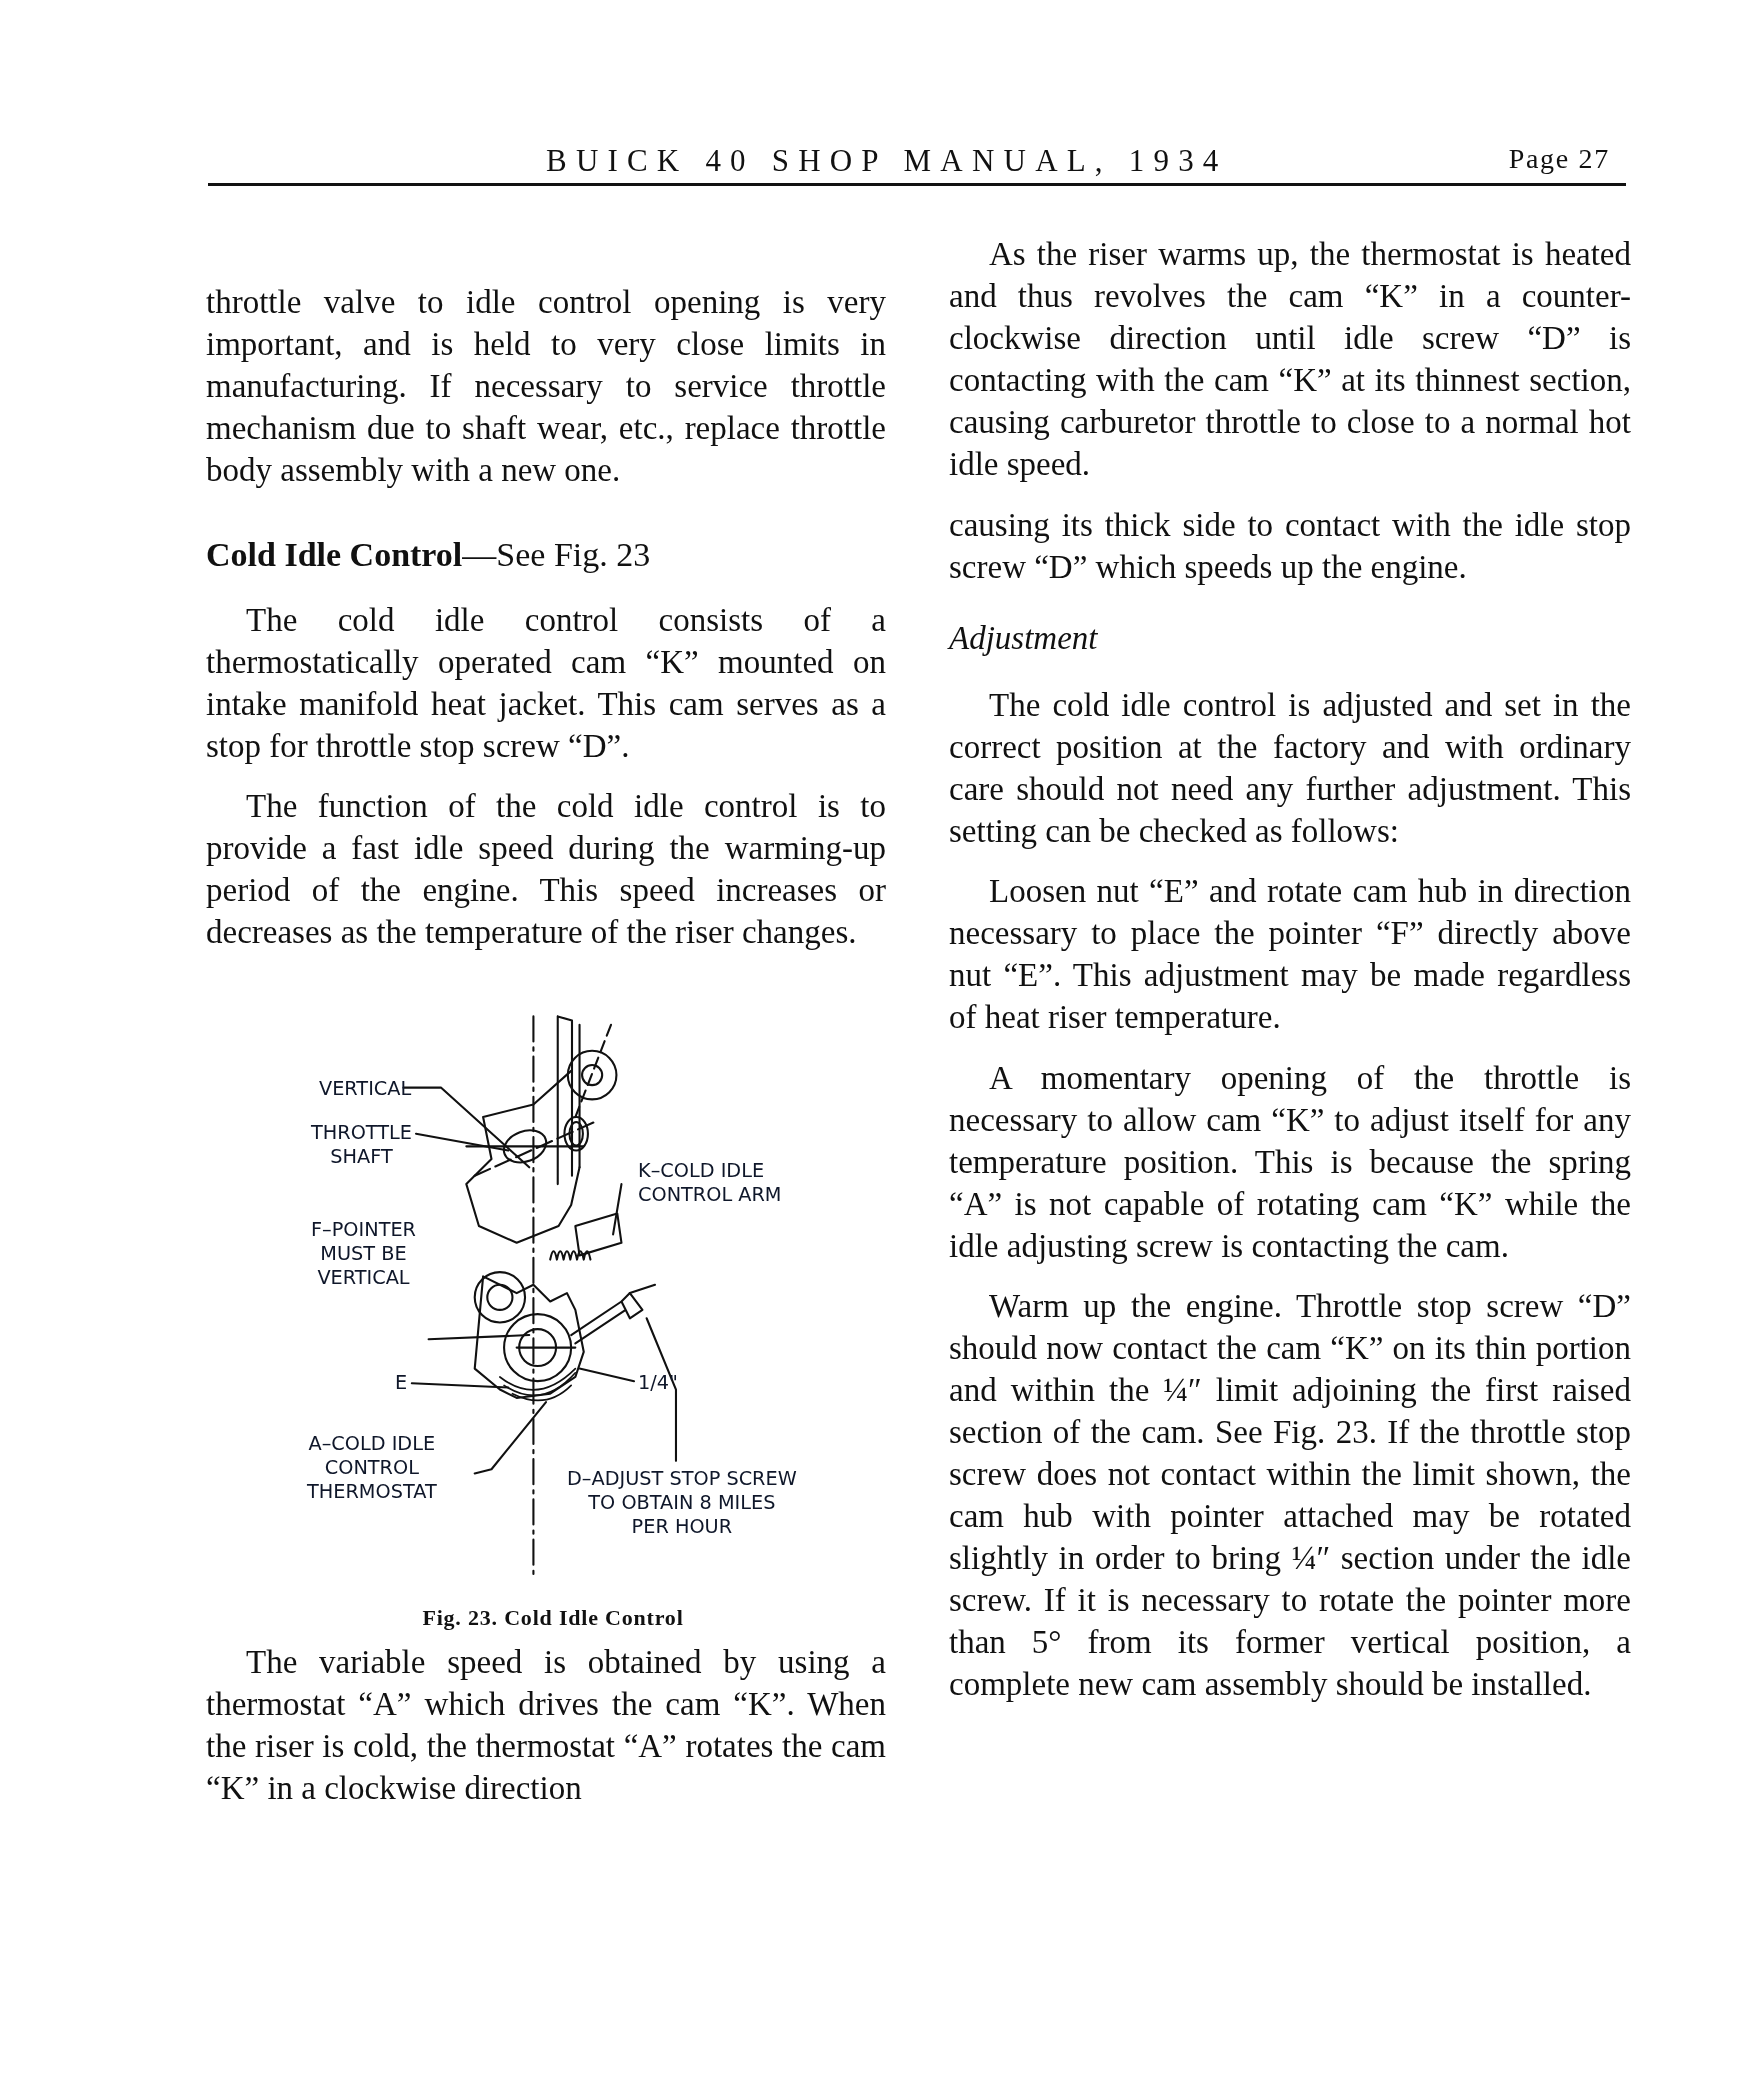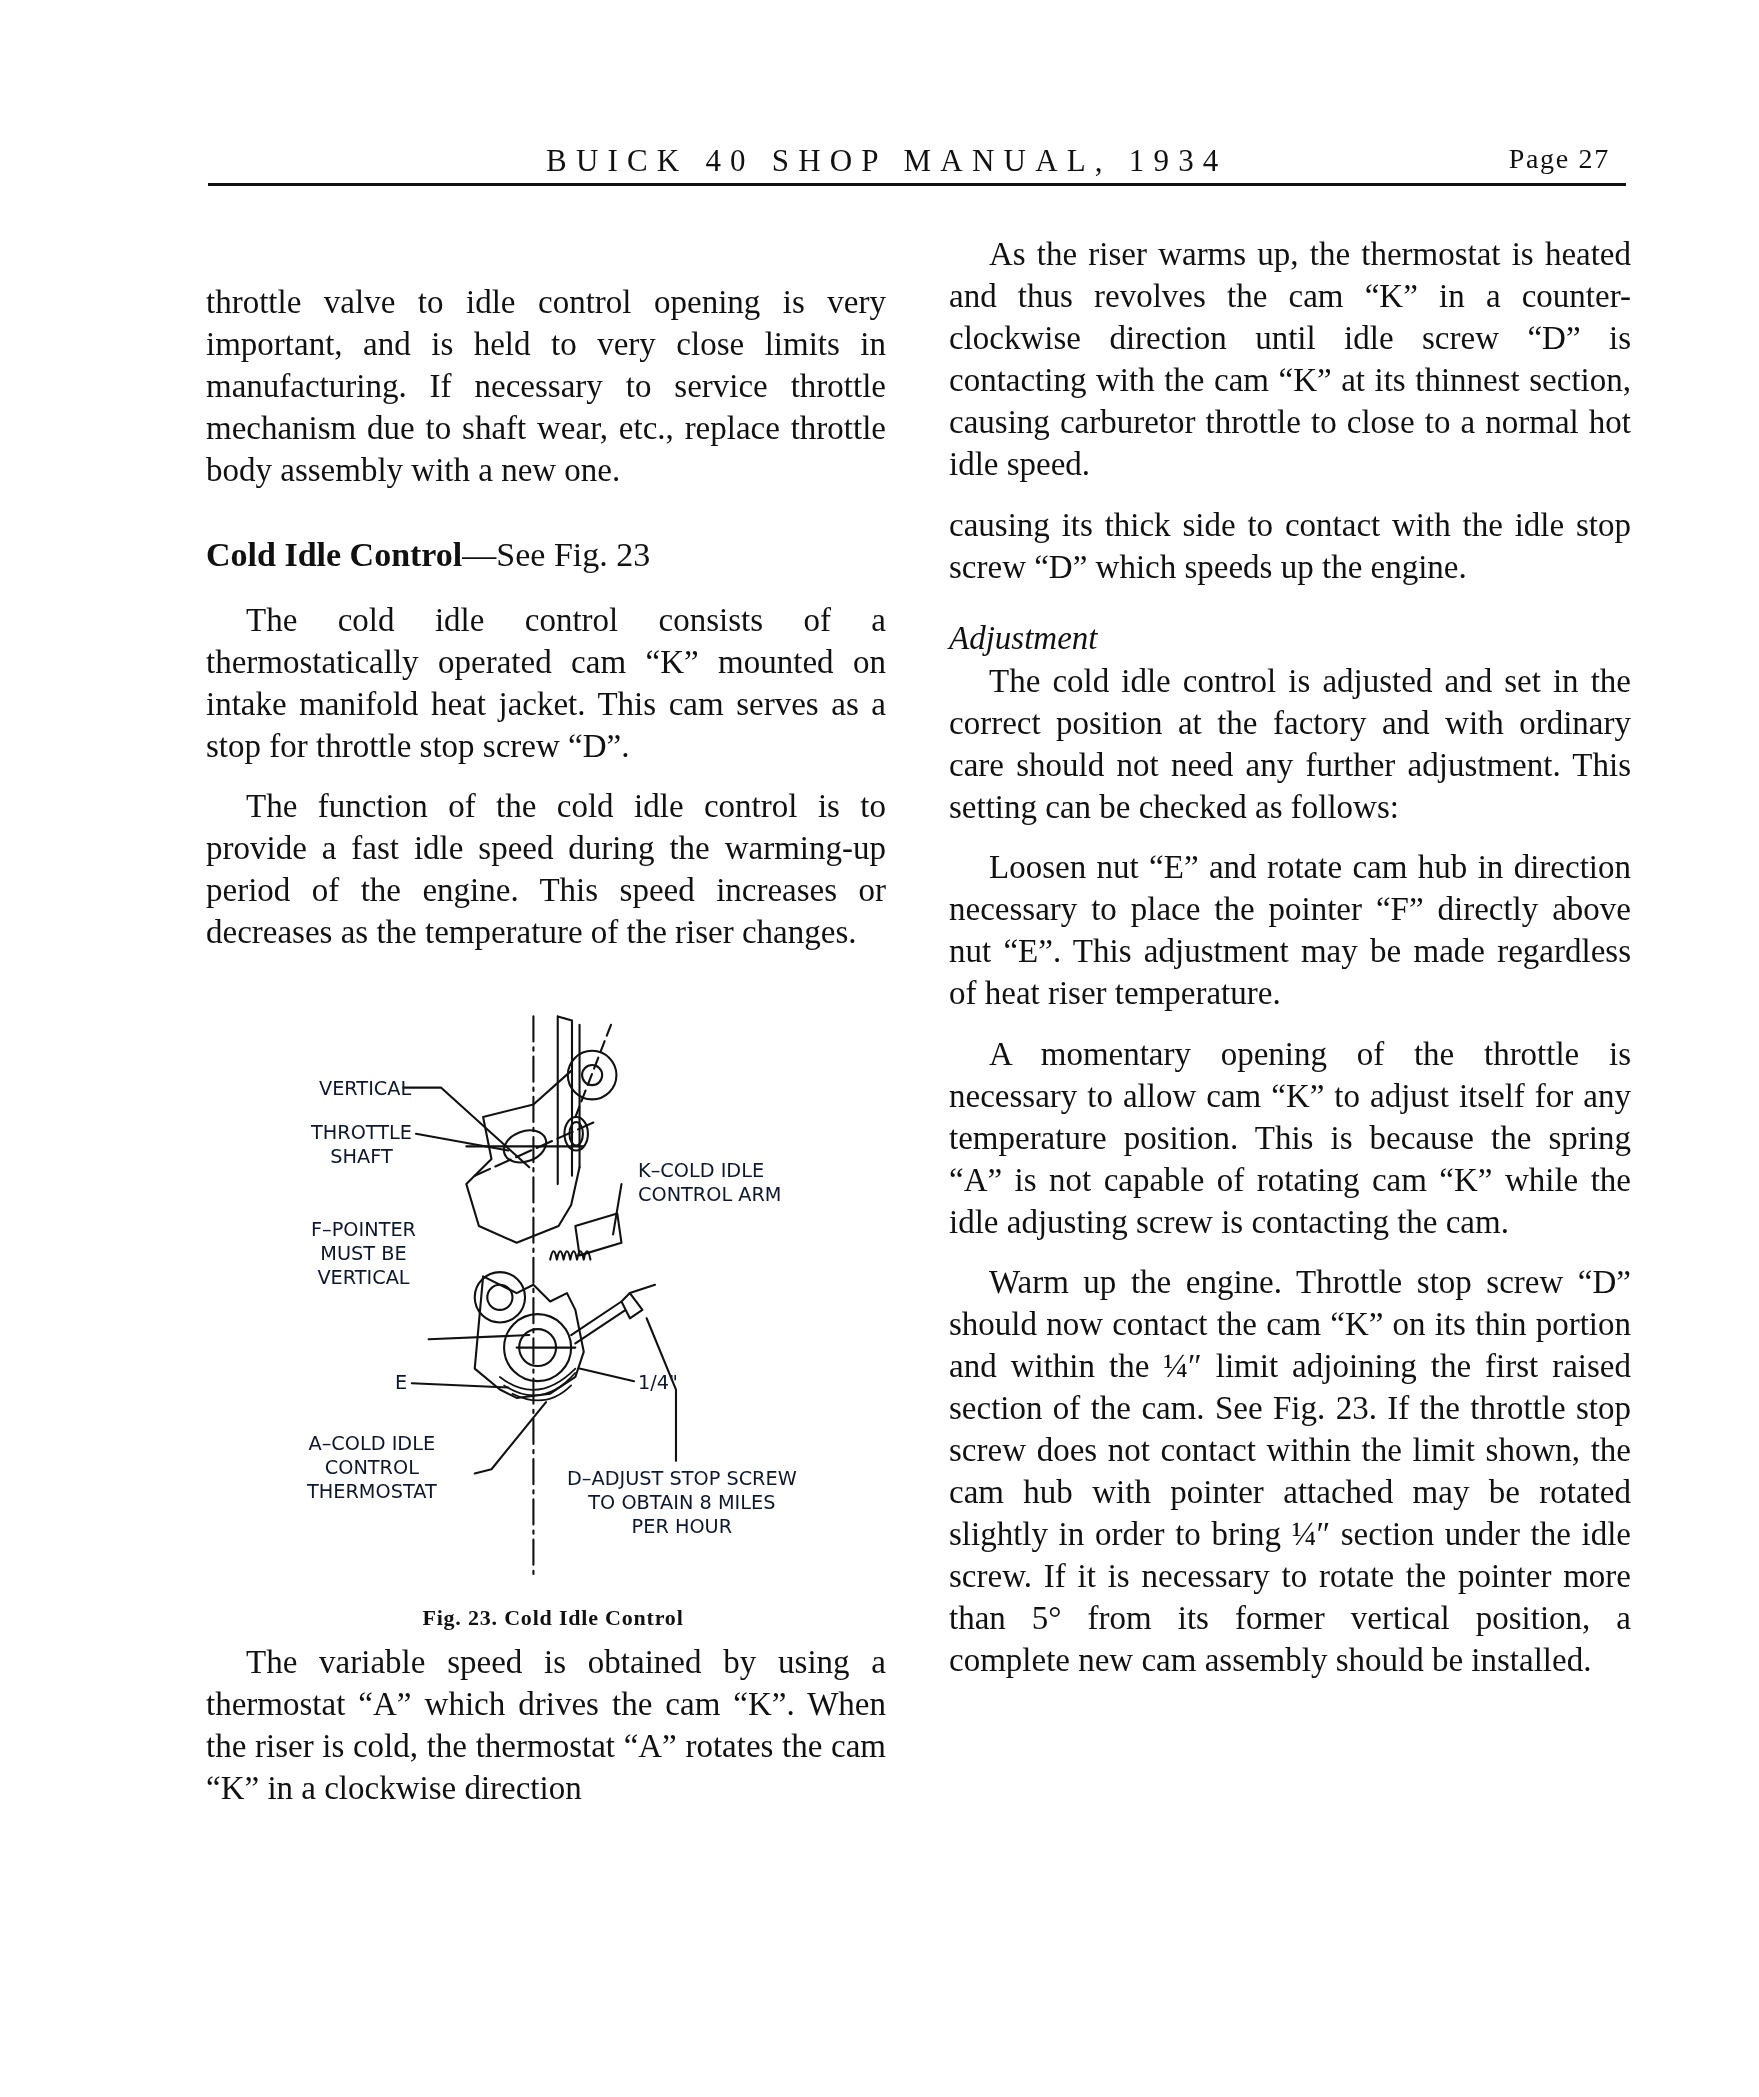--- a/index.html
+++ b/index.html
@@ -9,21 +9,21 @@
   .header-title { position: absolute; left: 354px; top: 0; font-size: 31px; letter-spacing: 9.2px; }
   .header-page { position: absolute; right: 0; top: 0; font-size: 28px; letter-spacing: 1.7px; }
   .header-rule { position: absolute; left: 208px; top: 183px; width: 1418px; height: 2.5px; background: #111; }
   .col { position: absolute; font-size: 33px; line-height: 42px; text-align: justify; }
   .col-left { left: 206px; top: 233px; width: 680px; margin-top: 48px; }
   .col-right { left: 949px; top: 233px; width: 682px; }
   .para { margin: 0 0 18.5px 0; text-indent: 0; }
   .para.indent { text-indent: 40px; }
   .section-heading { margin: 43px 0 22.7px 0; font-size: 34px; }
   .section-heading .bold { font-weight: bold; }
-  .sub-heading { font-style: italic; margin: 29px 0 1px 0; }
+  .sub-heading { font-style: italic; margin: 29px 0 25px 0; }
   .figure { position: relative; width: 680px; height: 612px; margin: 55px 0 21px 0; }
   .figure svg { position: absolute; left: 0; top: 0; }
   .fig-label { position: absolute; font-family: "DejaVu Sans", sans-serif; font-size: 19.3px;
                line-height: 24px; text-align: center; color: #0f172a; white-space: nowrap; }
   .fig-caption { position: absolute; left: 7px; width: 680px; top: 589px; text-align: center;
                  font-size: 22px; font-weight: bold; letter-spacing: 0.8px; }
 </style>
 </head>
 <body>
 

